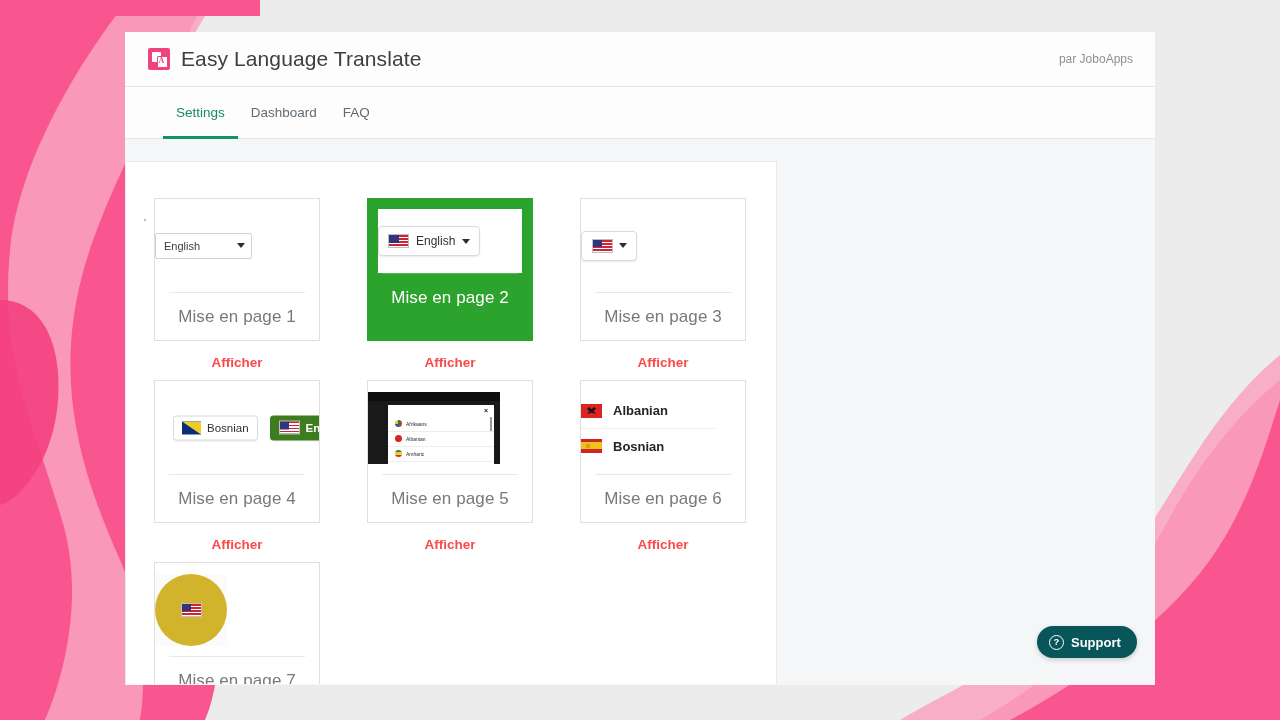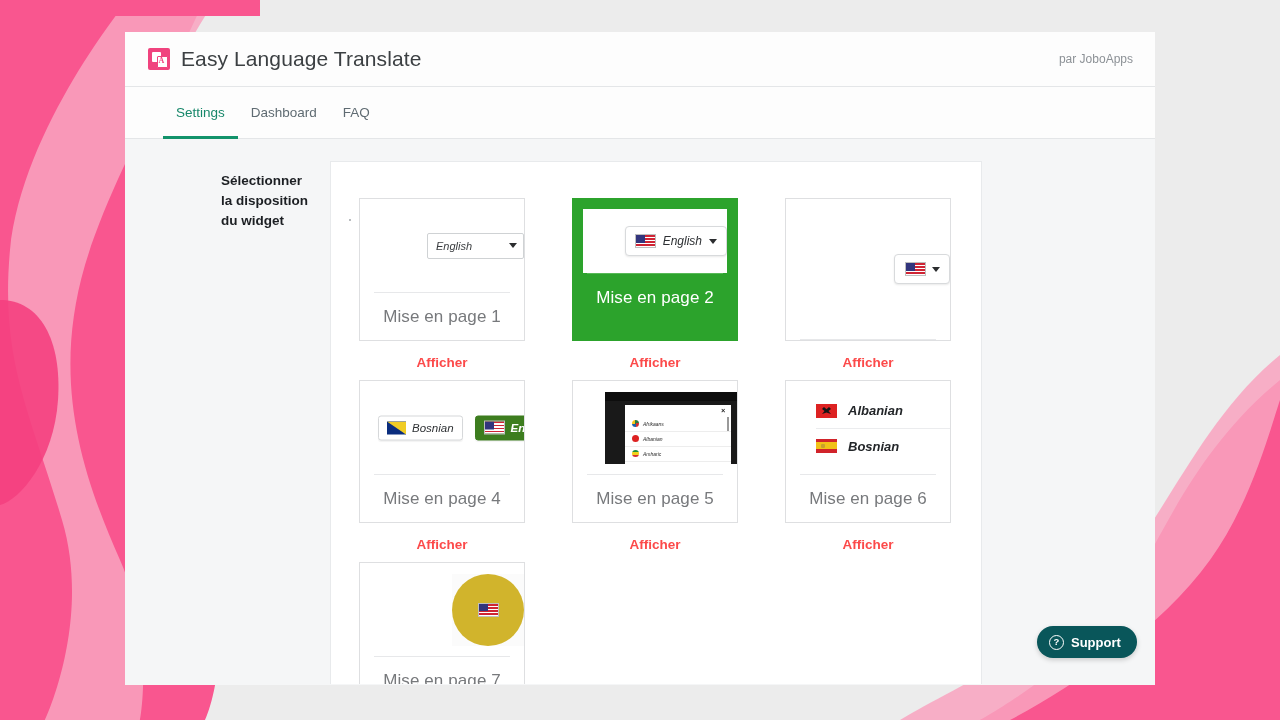--- a/index.html
+++ b/index.html
@@ -138,24 +138,23 @@
     overflow: hidden;
     cursor: pointer;
     display: flex; flex-direction: column;
   }
   .layout-card.selected {
     background: #2ca32c;
     border-color: #2ca32c;
   }
   .card-preview {
     flex: 1 1 auto;
-    display: flex; align-items: center; justify-content: flex-end;
+    display: flex; align-items: center; justify-content: flex-start;
     position: relative;
     overflow: hidden;
-    font-style: italic;
   }
   .layout-card.selected .card-preview {
     background: #fff;
     margin: 10px 10px 0 10px;
     flex: 0 0 64px;
   }
   .card-sep {
     height: 1px;
     background: #e7e8ea;
     margin: 0 14px;
@@ -384,21 +383,20 @@
 
   <div id="app-nav">
     <button class="nav-tab active">Settings</button>
     <button class="nav-tab">Dashboard</button>
     <button class="nav-tab">FAQ</button>
   </div>
 
   <div id="content">
     <div id="content-row">
 
-      <div id="side-label">Sélectionner la disposition du widget</div>
 
       <div id="layouts-panel">
         <span id="panel-dot"></span>
 
         <div id="layout-grid">
 
           <div class="layout-cell">
             <div class="layout-card">
               <div class="card-preview">
                 <div class="mock-select">
@@ -429,20 +427,21 @@
 
           <div class="layout-cell">
             <div class="layout-card">
               <div class="card-preview">
                 <div class="mock-widget-compact">
                   <span class="flag flag-us"></span>
                   <span class="caret-small"></span>
                 </div>
               </div>
               <div class="card-sep"></div>
+              <div class="card-label">Mise en page 3</div>
             </div>
             <a class="card-link">Afficher</a>
           </div>
 
           <div class="layout-cell">
             <div class="layout-card">
               <div class="card-preview">
                 <div class="btn-row">
                   <span class="lang-btn">
                     <span class="flag flag-ba"></span>

